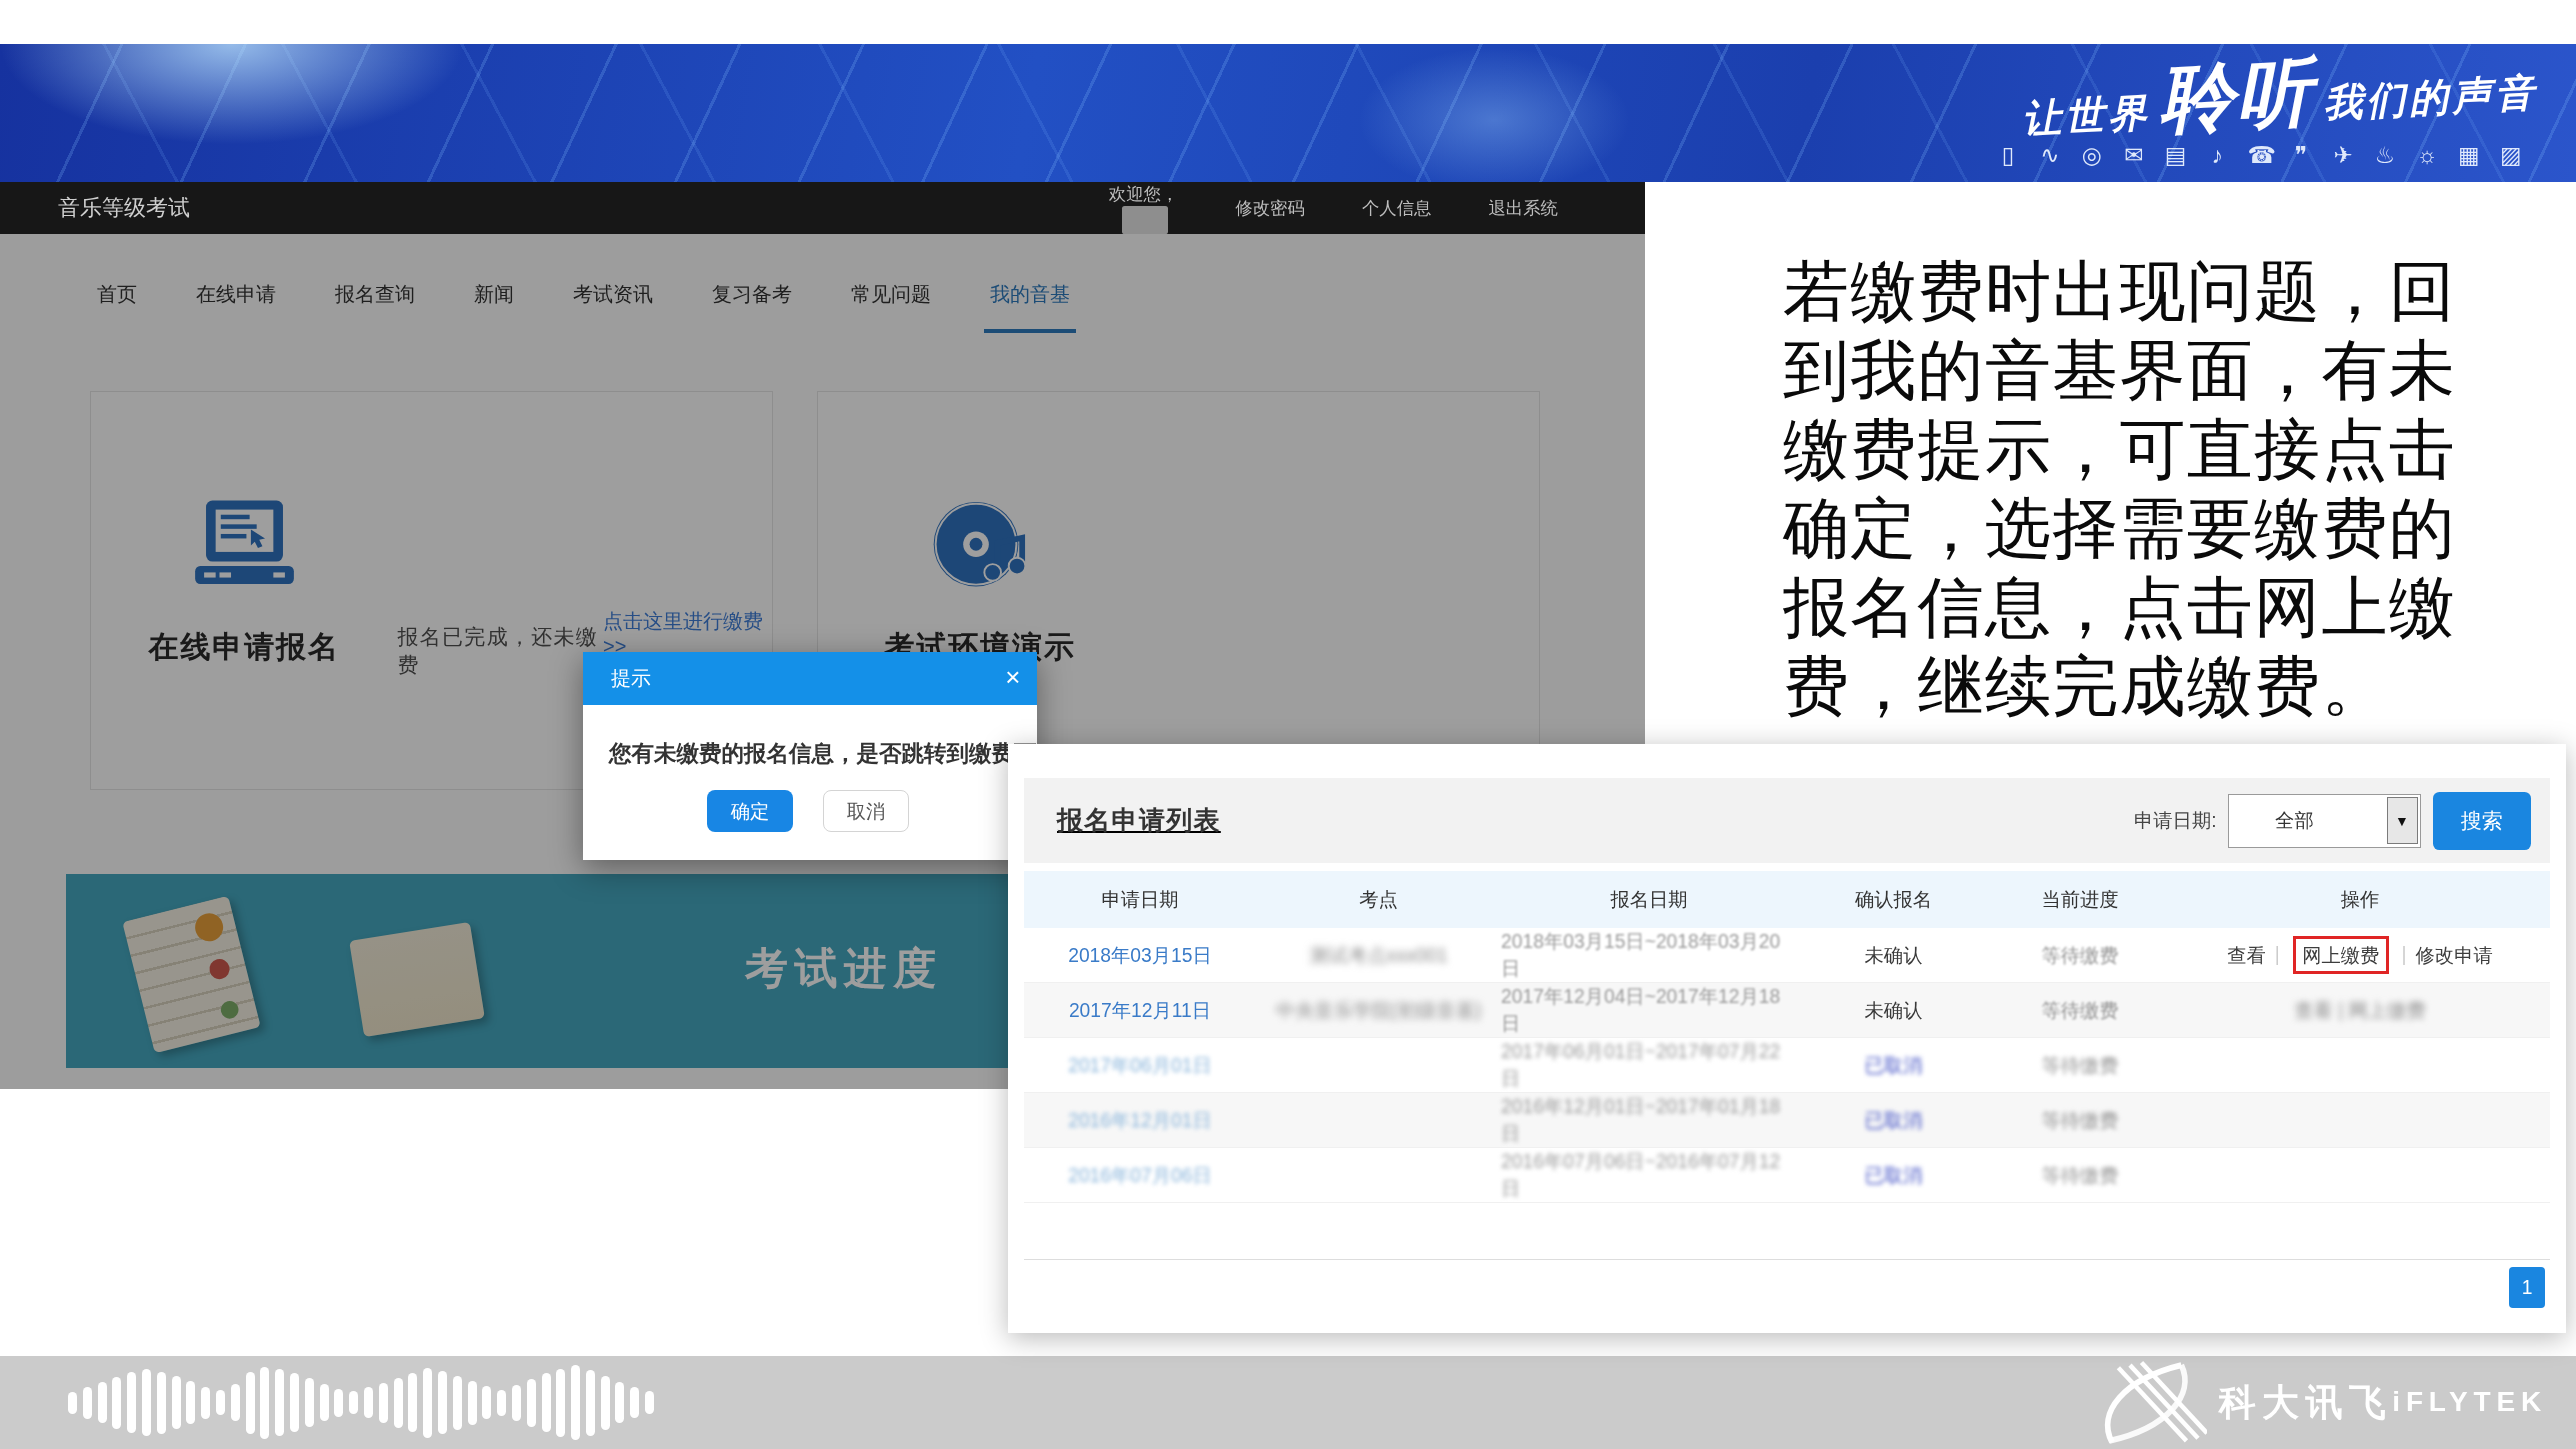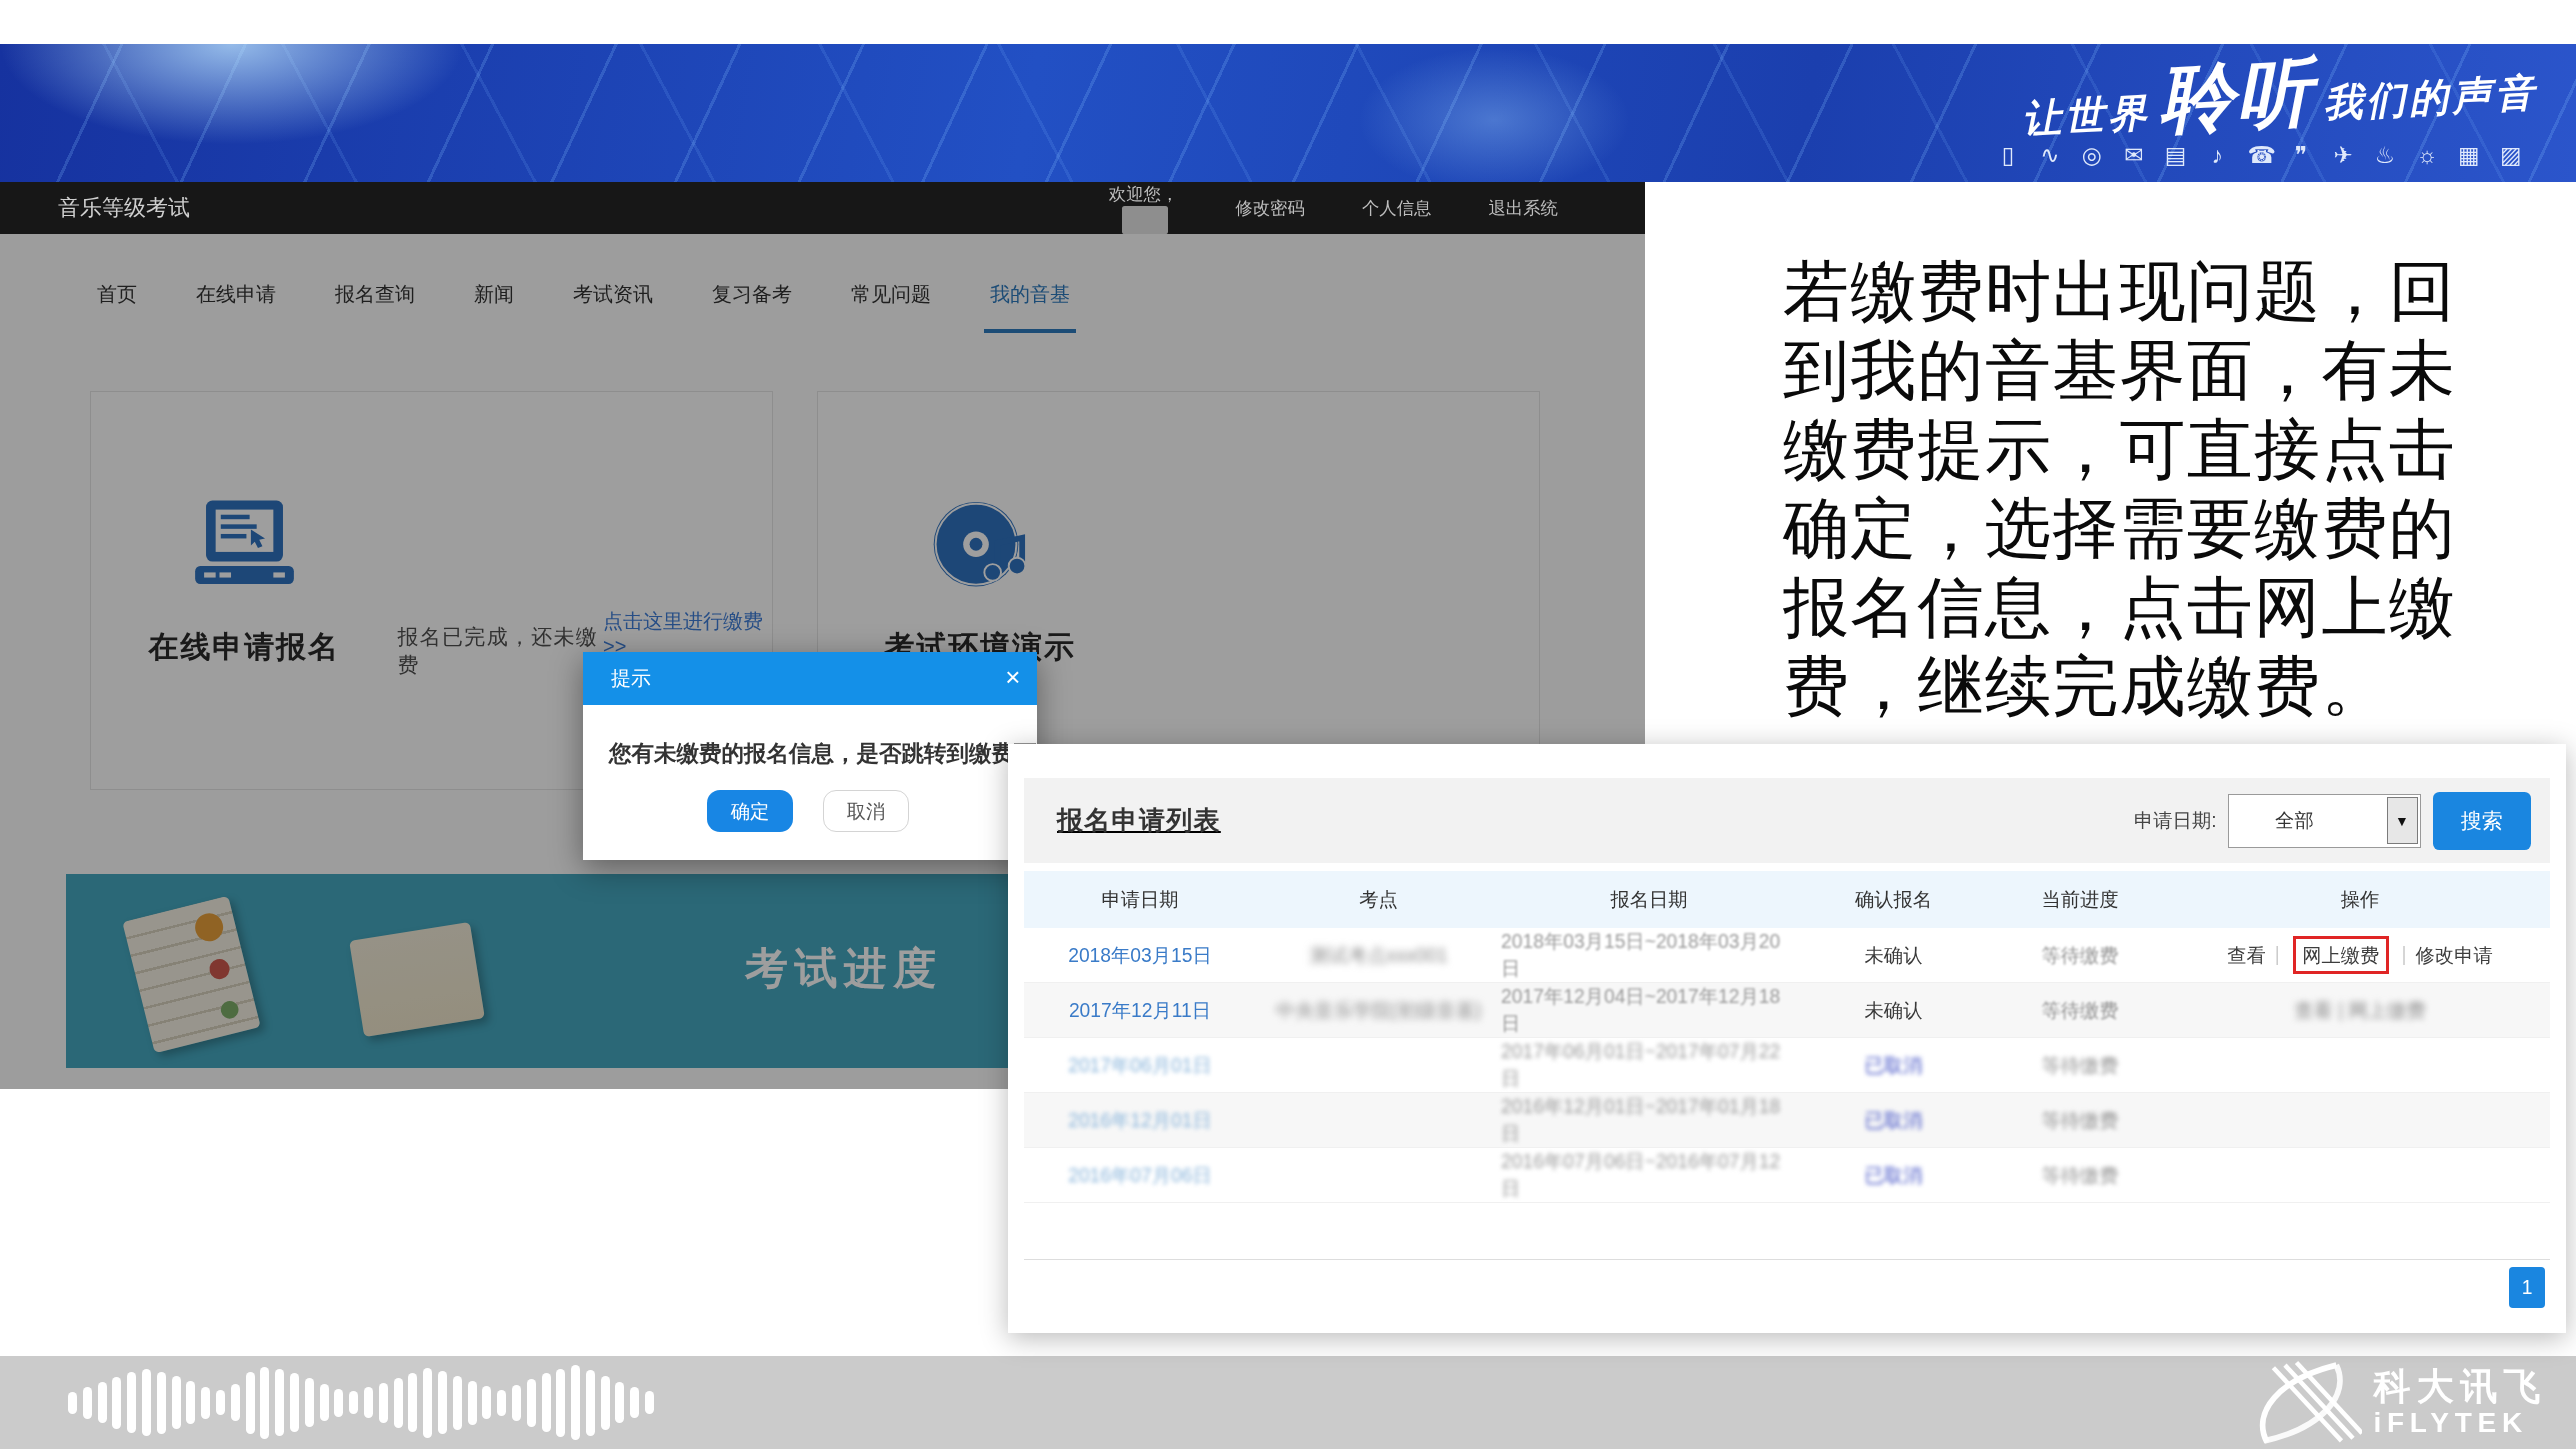--- a/index.html
+++ b/index.html
@@ -58,21 +58,21 @@
 
   
   .dialog{position:absolute;left:583px;top:652px;width:454px;height:208px;z-index:10;
     background:#ffffff;box-shadow:0 7.7px 30px rgba(0,0,0,.4);}
   .dlg-head{height:53px;background:#1490e8;display:flex;align-items:center;}
   .dlg-title{margin-left:28px;font-size:20px;color:#ffffff;}
   .dlg-close{position:absolute;right:16.7px;top:11.6px;font-size:26px;color:#ffffff;cursor:pointer;line-height:1;}
   .dlg-msg{margin:33px 0 0 26px;font-size:22.5px;font-weight:bold;color:#333;white-space:nowrap;}
   .dlg-btns{position:absolute;left:124px;top:138px;display:flex;gap:30px;}
   .btn{width:86px;height:42px;display:flex;align-items:center;justify-content:center;
-    font-size:19.3px;border-radius:13px;cursor:pointer;box-sizing:border-box;}
+    font-size:19.3px;border-radius:8px;cursor:pointer;box-sizing:border-box;}
   .btn-primary{background:#1886e4;color:#fff;}
   .btn-plain{background:#fff;color:#555;border:1.3px solid #d4d4d4;}
 
   
   .panel{position:absolute;left:1008px;top:744px;width:1558px;height:589px;background:#ffffff;z-index:20;
     box-shadow:0 5.2px 26px rgba(0,0,0,.28);}
   .panel-bar{position:absolute;left:16px;right:16px;top:34px;height:85px;background:#f2f2f2;display:flex;align-items:center;text-decoration:underline;}
   .panel-title{margin-left:33px;font-size:26px;font-weight:bold;color:#333;letter-spacing:1.3px;}
   .filter{position:absolute;right:19.3px;display:flex;align-items:center;gap:11.6px;}
   .filter-label{font-size:19.3px;color:#444;}
@@ -111,21 +111,21 @@
   
   .instruction{position:absolute;left:1783px;top:252px;width:779px;
     font-family:"Liberation Serif","DejaVu Serif",serif;font-size:66px;line-height:79px;color:#0a0a0a;
     letter-spacing:1.3px;}
 
   
   .footer{position:absolute;left:0;top:1356px;width:2576px;height:93px;background:#cbcbcb;}
   .wave{position:absolute;left:68px;top:0;height:93px;display:flex;align-items:center;gap:5.8px;}
   .wave i{display:block;width:9px;background:#ffffff;border-radius:4.5px;}
   .brand{position:absolute;right:29px;top:0;height:93px;display:flex;align-items:center;gap:11.6px;}
-  .brand-text{display:flex;flex-direction:column;line-height:1;color:#ffffff;}
+  .brand-text{display:flex;line-height:1;color:#ffffff;}
   .brand-cn{font-size:37px;font-weight:bold;letter-spacing:6.4px;}
   .brand-en{font-size:28px;font-weight:bold;letter-spacing:5.8px;margin-top:3.9px;}
 </style>
 </head>
 <body>
 
 <div class="slide">
 
   <div class="hero">
     <div class="hero-slogan">

